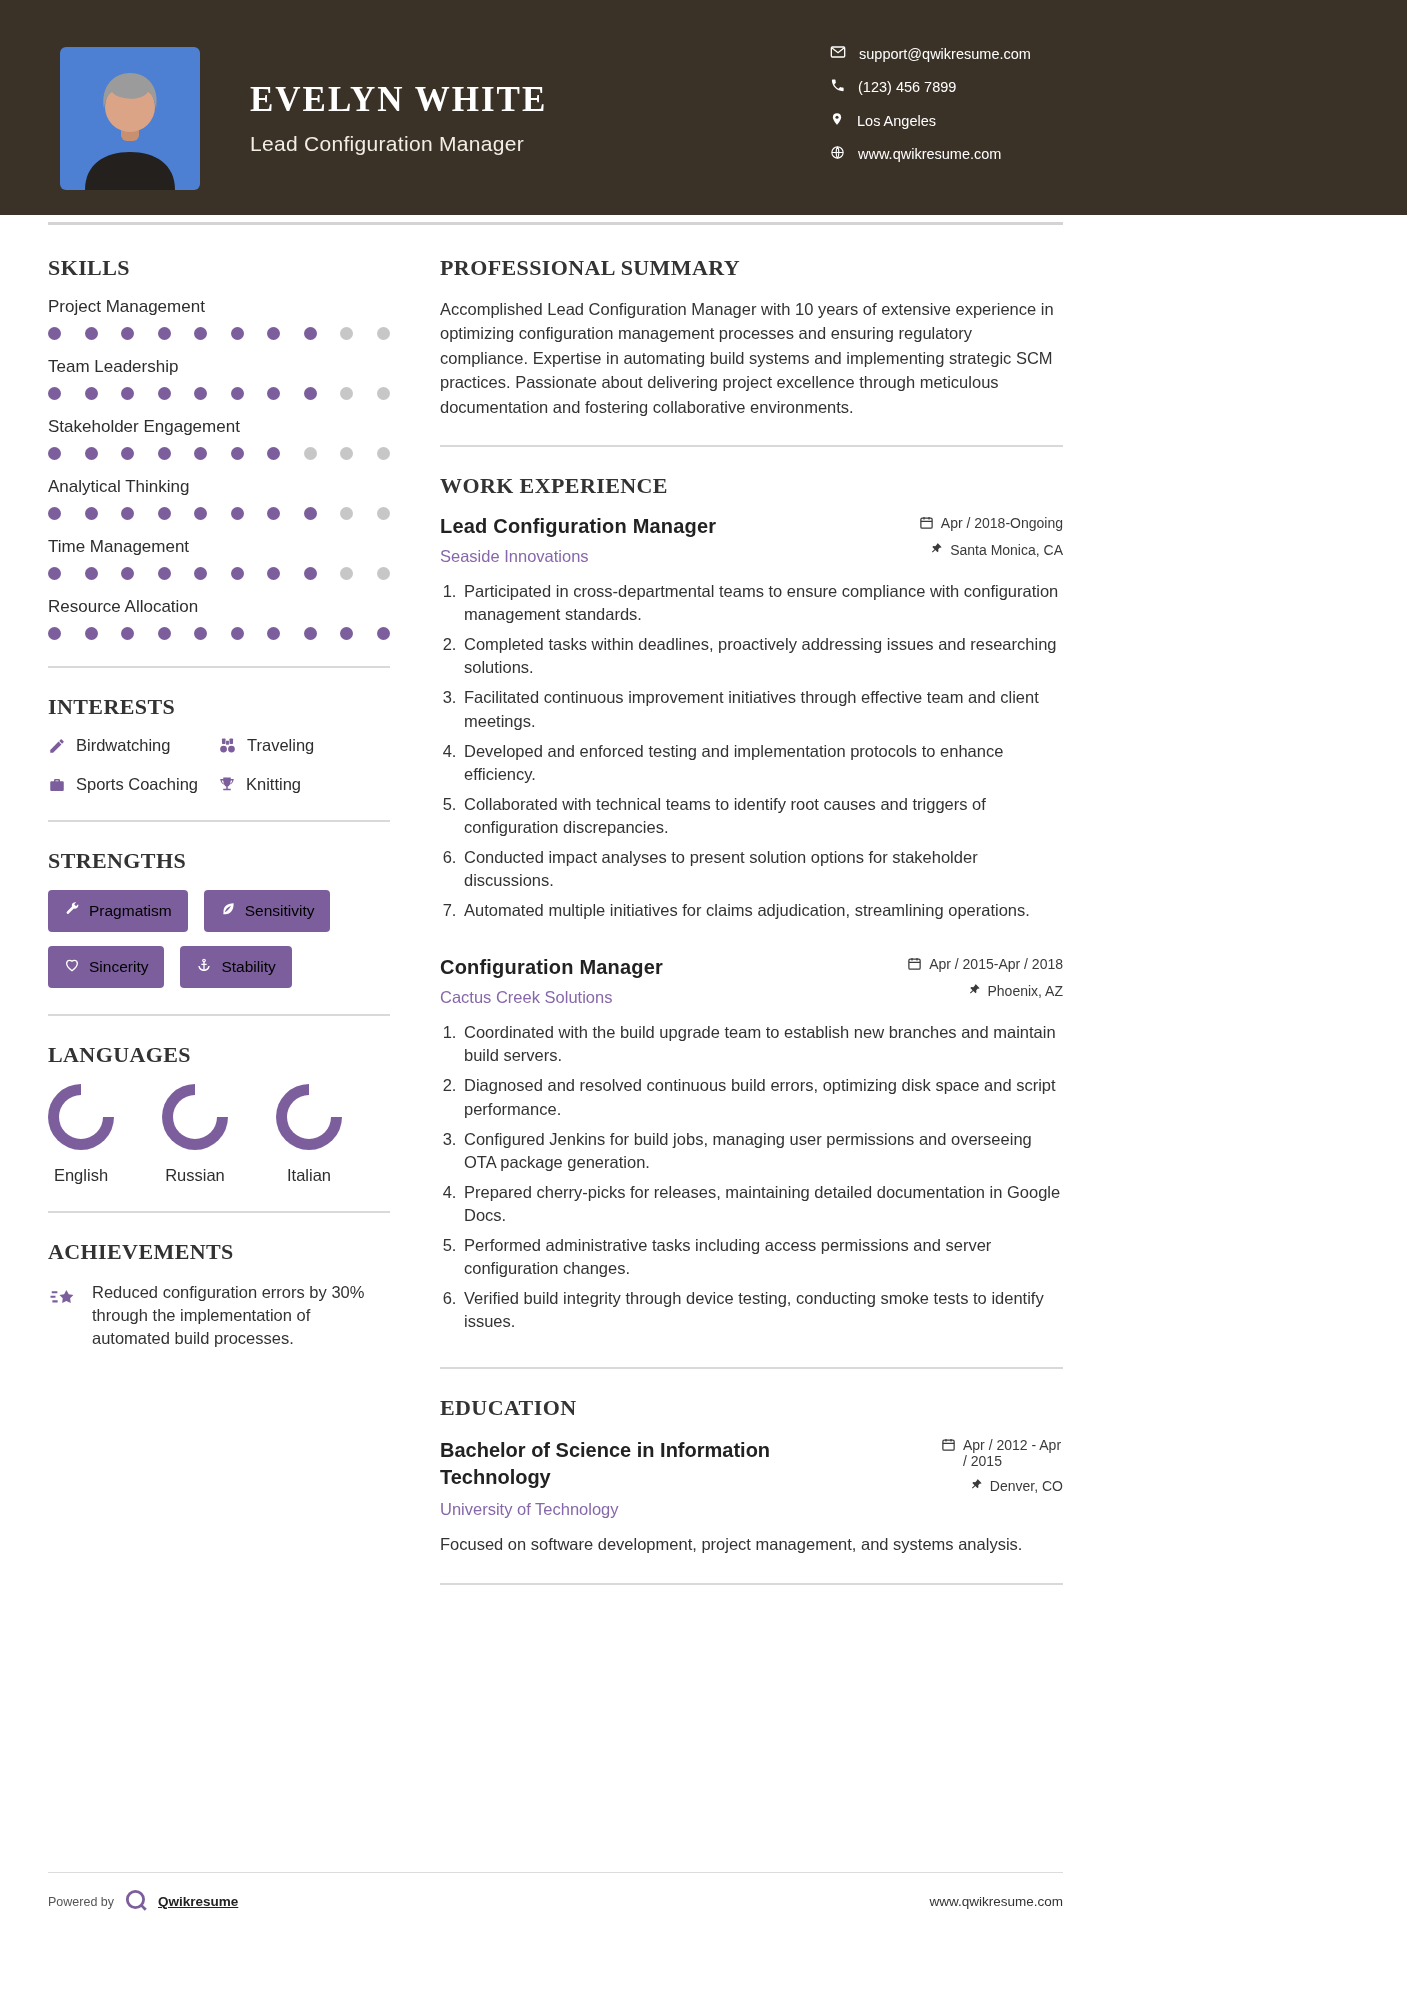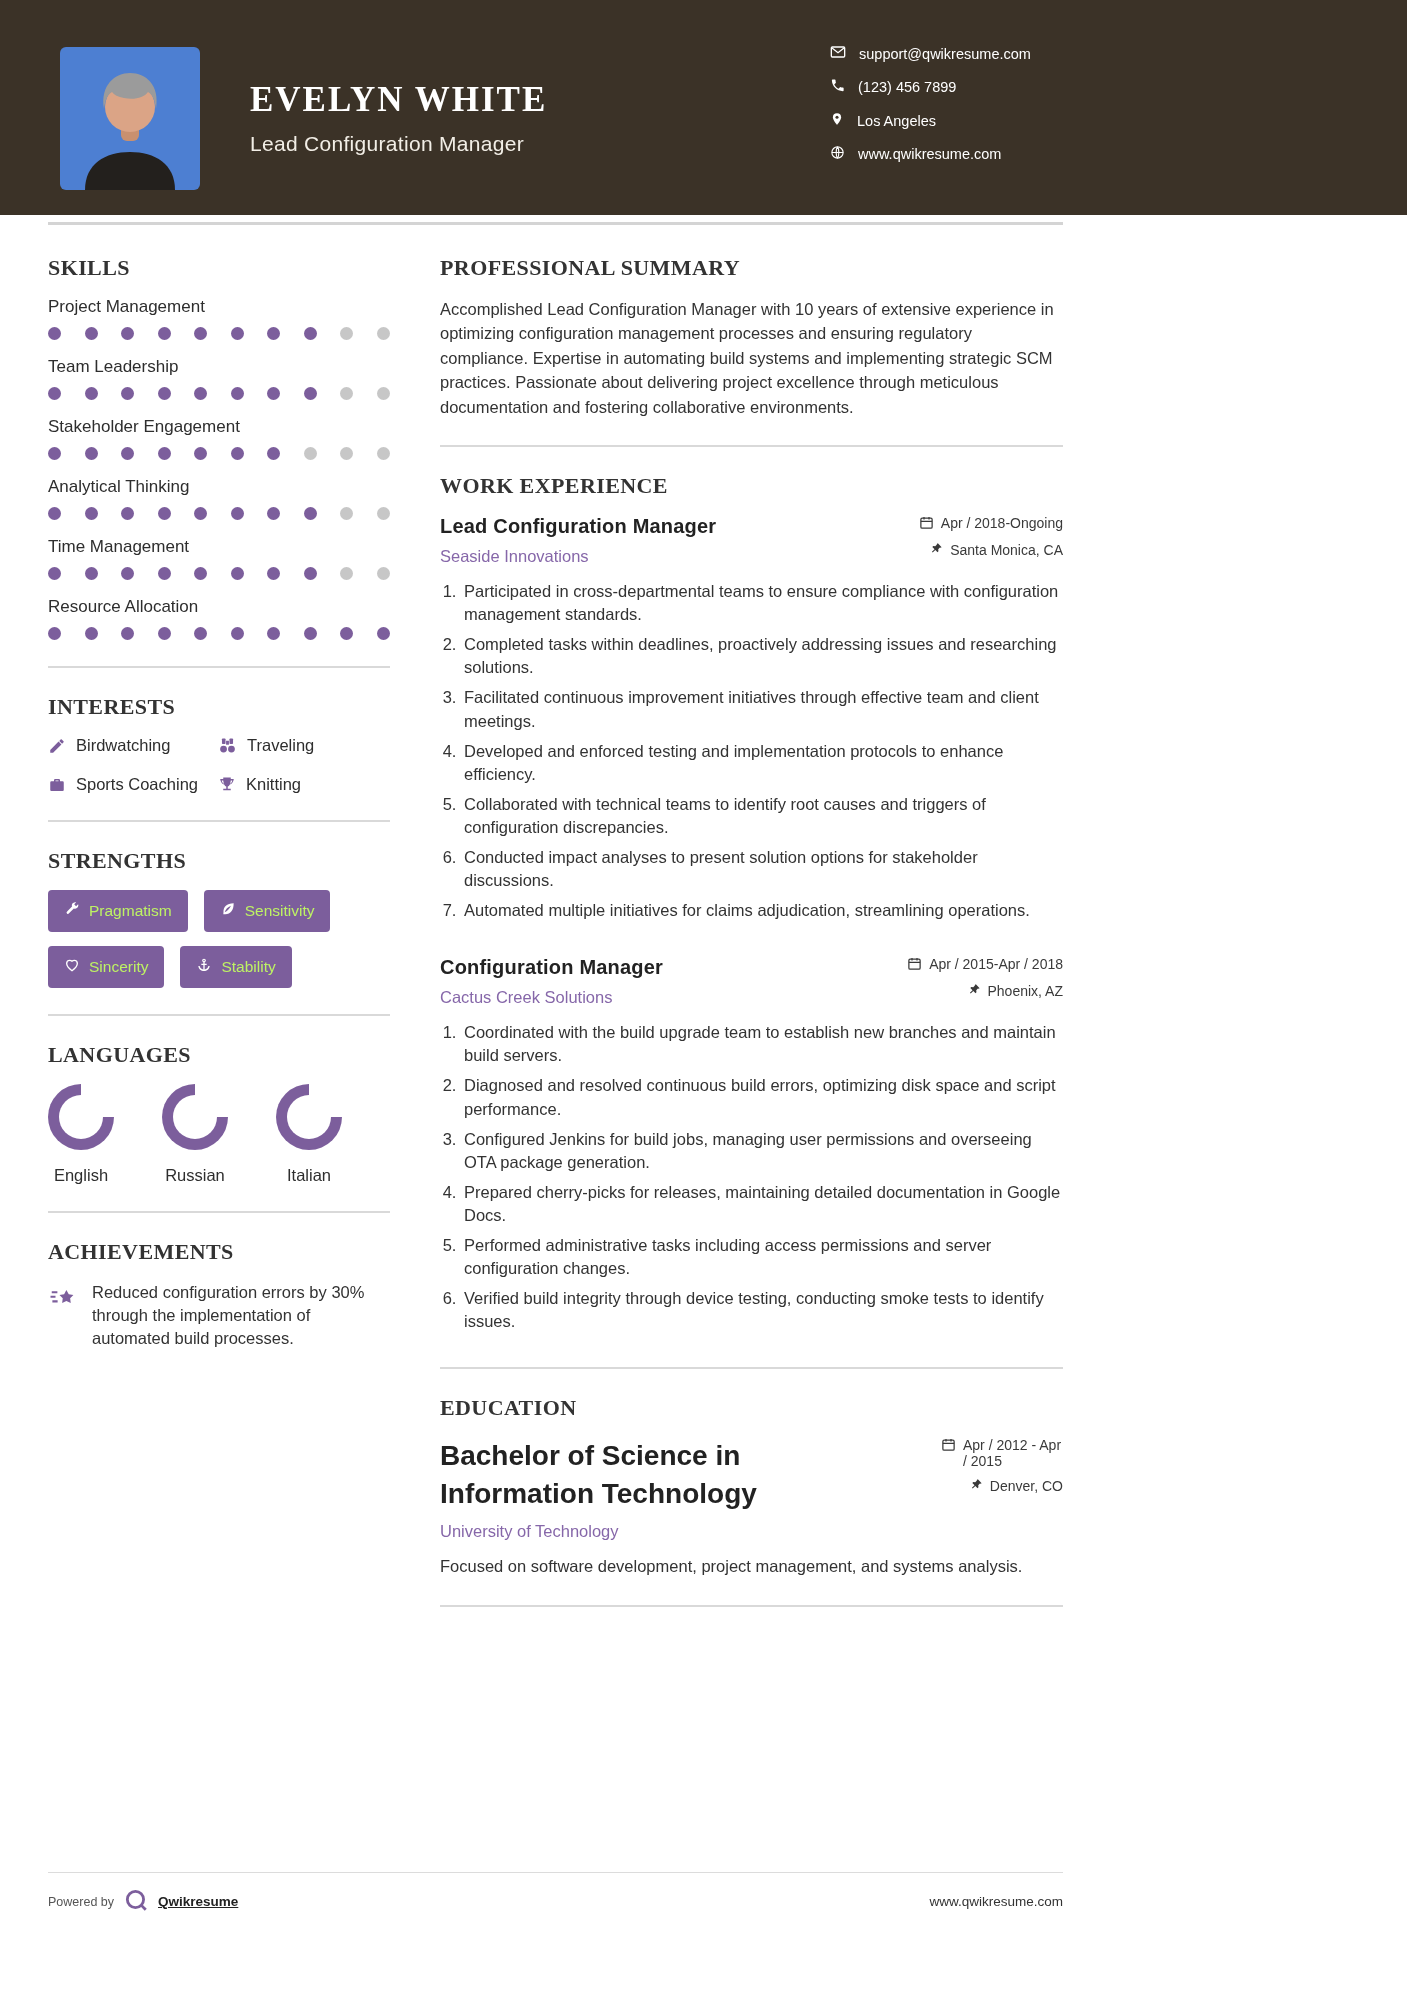--- a/index.html
+++ b/index.html
@@ -31,21 +31,21 @@
   .dot{width:13px;height:13px;border-radius:50%;background:var(--dot-muted,#c7c7c7);}
   .dot.filled{background:var(--accent,#7c5e9c);}
 
   
   .int-grid{display:grid;grid-template-columns:170px 1fr;row-gap:20px;}
   .int-item{display:flex;align-items:center;gap:10px;font-size:16.5px;color:#2e2e2e;}
   .i-accent{color:var(--accent,#7c5e9c);display:inline-flex;}
 
   
   .pills{display:flex;flex-wrap:wrap;gap:14px 16px;}
-  .pill{display:inline-flex;align-items:center;gap:9px;background:var(--accent,#7c5e9c);color:#bef264;font-size:15.5px;padding:11px 16px;border-radius:4px;}
+  .pill{display:inline-flex;align-items:center;gap:9px;background:var(--accent,#7c5e9c);color:#000000;font-size:15.5px;padding:11px 16px;border-radius:4px;}
 
   
   .langs{display:flex;gap:48px;margin-top:6px;}
   .lang{display:flex;flex-direction:column;align-items:center;}
   .ring{width:66px;height:66px;border-radius:50%;position:relative;}
   .ring::after{content:"";position:absolute;inset:11px;background:#fff;border-radius:50%;}
   .lang-label{margin-top:16px;font-size:16.5px;color:#2e2e2e;}
 
   
   .ach{display:flex;gap:14px;margin-bottom:22px;}
@@ -57,21 +57,21 @@
   .job{margin-bottom:34px;}
   .job-head{display:flex;justify-content:space-between;align-items:flex-start;}
   .job-title{font-size:20px;font-weight:700;color:#222;letter-spacing:.2px;}
   .company{font-size:16.5px;color:var(--accent-light,#8667a9);margin-top:9px;}
   .job-meta{display:flex;flex-direction:column;align-items:flex-end;}
   .meta{display:flex;align-items:flex-start;justify-content:flex-end;gap:7px;font-size:14px;color:#3a3a3a;white-space:nowrap;}
   .meta + .meta{margin-top:9px;}
   .meta.wrap{white-space:normal;max-width:122px;text-align:left;align-items:flex-start;}
   ol.bullets{margin:14px 0 0;padding-left:21px;font-size:16.5px;line-height:1.4;color:#333;}
   ol.bullets li{padding-left:3px;margin-bottom:7px;}
-  .edu-degree{font-size:28px;font-weight:700;color:#222;width:340px;line-height:1.35;}
+  .edu-degree{font-size:20px;font-weight:700;color:#222;width:340px;line-height:1.35;}
   .edu-desc{font-size:16.5px;line-height:1.45;color:#333;margin-top:14px;}
 
   
   .footer{position:absolute;left:48px;top:1872px;width:1015px;}
   .footer-rule{border:none;border-top:1px solid #dcdcdc;margin:0 0 14px;}
   .footer-row{display:flex;align-items:center;justify-content:space-between;}
   .powered{display:flex;align-items:center;gap:9px;font-size:12.5px;color:#555;}
   .brand{font-size:13.5px;color:#222;font-weight:700;text-decoration:underline;cursor:pointer;}
   .site{font-size:13.5px;color:#333;}
 </style>

